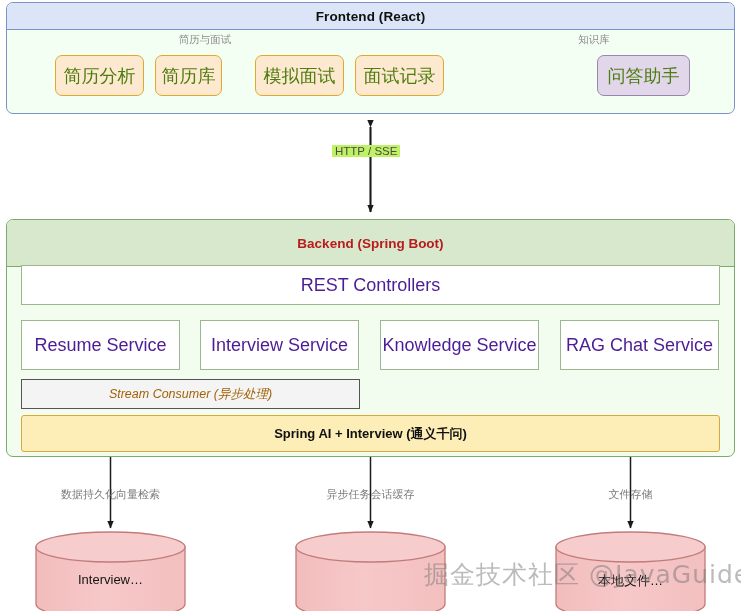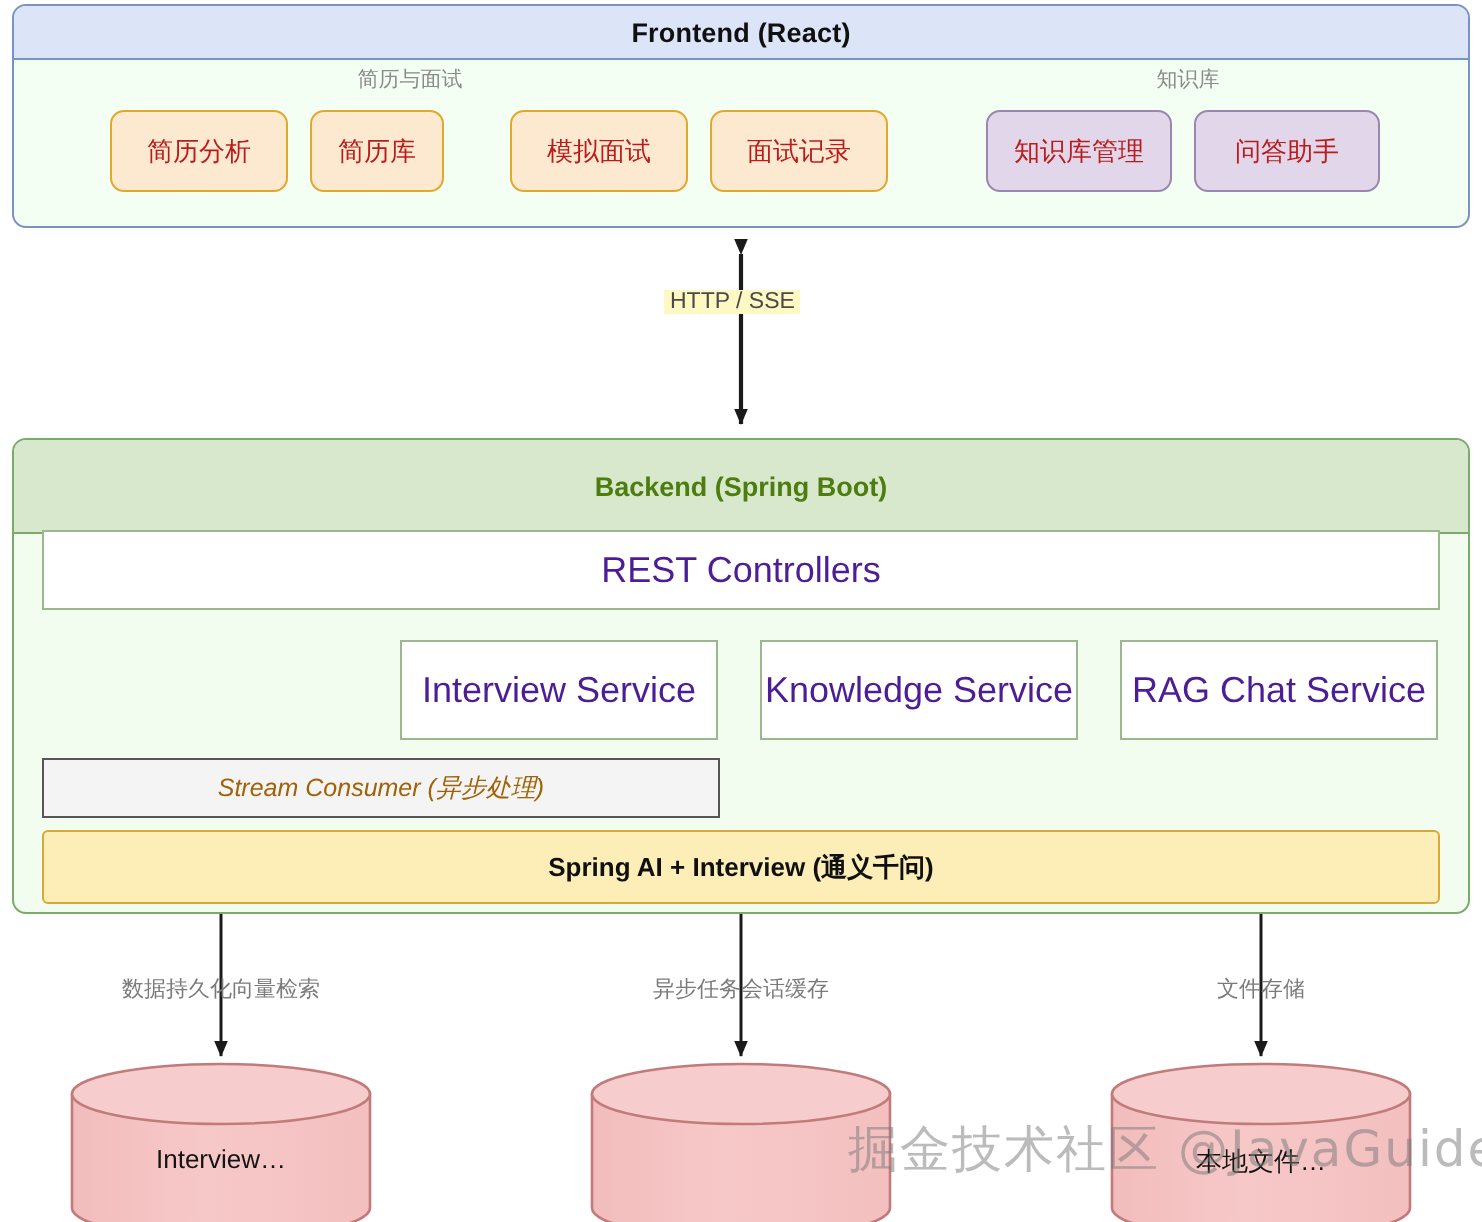--- a/index.html
+++ b/index.html
@@ -62,22 +62,22 @@
     text-align: center;
   }
 
   .chip {
     position: absolute;
     box-sizing: border-box;
     border-radius: 7px;
     display: flex;
     align-items: center;
     justify-content: center;
-    font-size: 13px;
-    color: #b91c1c;
+    font-size: 18px;
+    color: #4d7c0f;
     white-space: nowrap;
   }
   .chip-orange {
     background: #fde9cf;
     border: 1.4px solid #e0a92e;
   }
   .chip-purple {
     background: #e2d7ea;
     border: 1.4px solid #9a86ae;
   }
@@ -98,21 +98,21 @@
     height: 47px;
     box-sizing: border-box;
     background: #d7e8cd;
     border-bottom: 1.3px solid #7aab6a;
     border-radius: 6px 6px 0 0;
     display: flex;
     align-items: center;
     justify-content: center;
     font-size: 13.5px;
     font-weight: bold;
-    color: #4d7c0f;
+    color: #b91c1c;
   }
 
   .plain-box {
     position: absolute;
     box-sizing: border-box;
     background: #ffffff;
     border: 1.1px solid #9ab78e;
     display: flex;
     align-items: center;
     justify-content: center;
@@ -150,21 +150,21 @@
     white-space: nowrap;
   }
 
   
   #http-sse-label {
     position: absolute;
     left: 332px;
     top: 145px;
     font-size: 11.5px;
     color: #4a4a4a;
-    background: #fef9c3;
+    background: #bef264;
     padding: 0 3px;
     white-space: nowrap;
   }
 
   .edge-label {
     position: absolute;
     font-size: 11px;
     color: #7b7b7b;
     white-space: nowrap;
     text-align: center;
@@ -247,31 +247,31 @@
   </div>
 
   <div class="sub-label" style="left:140px;top:33px;width:130px;">简历与面试</div>
   <div class="sub-label" style="left:534px;top:33px;width:120px;">知识库</div>
 
   <div class="chip chip-orange" style="left:55px;top:55px;width:89px;height:41px;">简历分析</div>
   <div class="chip chip-orange" style="left:155px;top:55px;width:67px;height:41px;">简历库</div>
   <div class="chip chip-orange" style="left:355px;top:55px;width:89px;height:41px;">面试记录</div>
   <div class="chip chip-orange" style="left:255px;top:55px;width:89px;height:41px;">模拟面试</div>
 
-  <div class="chip chip-purple" style="left:493px;top:55px;width:93px;height:41px;">知识库管理</div>
   <div class="chip chip-purple" style="left:597px;top:55px;width:93px;height:41px;">问答助手</div>
 
   <div id="http-sse-label">HTTP / SSE</div>
 
   <div class="group" id="backend-group">
     <div id="backend-header">Backend (Spring Boot)</div>
   </div>
 
   <div class="plain-box" style="left:21px;top:265px;width:699px;height:40px;">REST Controllers</div>
 
+  <div class="plain-box" style="left:21px;top:320px;width:159px;height:50px;">Resume Service</div>
   <div class="plain-box" style="left:200px;top:320px;width:159px;height:50px;">Interview Service</div>
   <div class="plain-box" style="left:380px;top:320px;width:159px;height:50px;">Knowledge Service</div>
   <div class="plain-box" style="left:560px;top:320px;width:159px;height:50px;">RAG Chat Service</div>
 
   <div id="stream-consumer" style="left:21px;top:379px;width:339px;height:30px;">Stream Consumer (异步处理)</div>
 
   <div id="spring-ai" style="left:21px;top:415px;width:699px;height:37px;">Spring AI + Interview (通义千问)</div>
 
   <div class="edge-label" style="left:40px;top:487px;width:141px;">数据持久化向量检索</div>
   <div class="edge-label" style="left:304px;top:487px;width:133px;">异步任务会话缓存</div>

